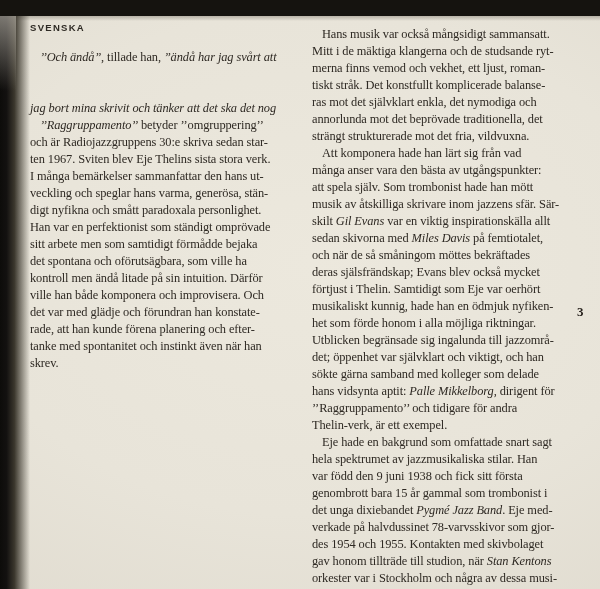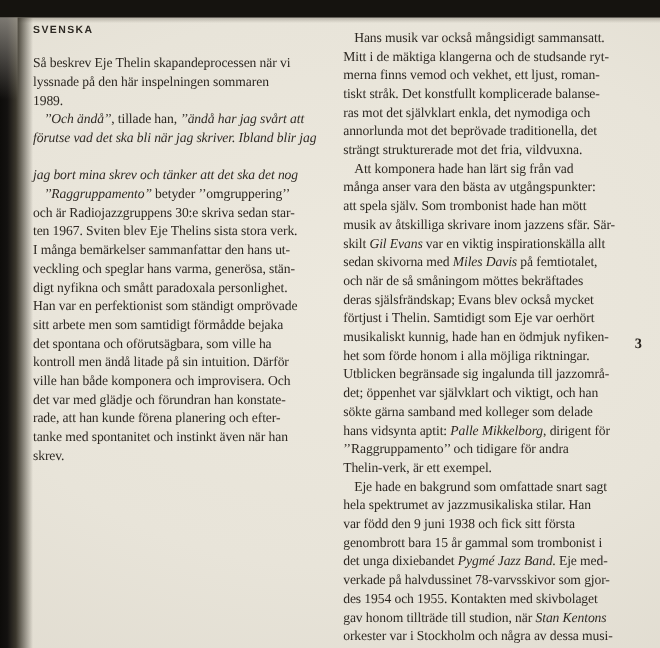--- a/index.html
+++ b/index.html
@@ -56,22 +56,21 @@
 </head>
 <body>
 
 <div class="page">
   <div class="top-edge"></div>
   <div class="spine"></div>
 
   <div class="header">SVENSKA</div>
 
   <div class="col col-left">
-      <p class="para">Så beskrev Eje Thelin skapandeprocessen när vi<br>lyssnade på den här inspelningen sommaren<br>1989.</p>
-      <p class="para indent"><i>’’Och ändå’’</i>, tillade han, <i>’’ändå har jag svårt att</i><br><i>förutse vad det ska bli när jag skriver. Ibland blir jag</i><br><br><i>jag bort mina skrev och tänker att det ska det nog</i><br></p>
+      <p class="para indent"><i>’’Och ändå’’</i>, tillade han, <i>’’ändå har jag svårt att</i><br><br><br><i>jag bort mina skrivit och tänker att det ska det nog</i><br></p>
       <p class="para indent"><i>’’Raggruppamento’’</i> betyder ’’omgruppering’’<br>och är Radiojazzgruppens 30:e skriva sedan star-<br>ten 1967. Sviten blev Eje Thelins sista stora verk.<br>I många bemärkelser sammanfattar den hans ut-<br>veckling och speglar hans varma, generösa, stän-<br>digt nyfikna och smått paradoxala personlighet.<br>Han var en perfektionist som ständigt omprövade<br>sitt arbete men som samtidigt förmådde bejaka<br>det spontana och oförutsägbara, som ville ha<br>kontroll men ändå litade på sin intuition. Därför<br>ville han både komponera och improvisera. Och<br>det var med glädje och förundran han konstate-<br>rade, att han kunde förena planering och efter-<br>tanke med spontanitet och instinkt även när han<br>skrev.</p>
     </div>
   <div class="col col-right">
       <p class="para indent">Hans musik var också mångsidigt sammansatt.<br>Mitt i de mäktiga klangerna och de studsande ryt-<br>merna finns vemod och vekhet, ett ljust, roman-<br>tiskt stråk. Det konstfullt komplicerade balanse-<br>ras mot det självklart enkla, det nymodiga och<br>annorlunda mot det beprövade traditionella, det<br>strängt strukturerade mot det fria, vildvuxna.</p>
       <p class="para indent">Att komponera hade han lärt sig från vad<br>många anser vara den bästa av utgångspunkter:<br>att spela själv. Som trombonist hade han mött<br>musik av åtskilliga skrivare inom jazzens sfär. Sär-<br>skilt <i>Gil Evans</i> var en viktig inspirationskälla allt<br>sedan skivorna med <i>Miles Davis</i> på femtiotalet,<br>och när de så småningom möttes bekräftades<br>deras själsfrändskap; Evans blev också mycket<br>förtjust i Thelin. Samtidigt som Eje var oerhört<br>musikaliskt kunnig, hade han en ödmjuk nyfiken-<br>het som förde honom i alla möjliga riktningar.<br>Utblicken begränsade sig ingalunda till jazzområ-<br>det; öppenhet var självklart och viktigt, och han<br>sökte gärna samband med kolleger som delade<br>hans vidsynta aptit: <i>Palle Mikkelborg</i>, dirigent för<br>’’Raggruppamento’’ och tidigare för andra<br>Thelin-verk, är ett exempel.</p>
       <p class="para indent">Eje hade en bakgrund som omfattade snart sagt<br>hela spektrumet av jazzmusikaliska stilar. Han<br>var född den 9 juni 1938 och fick sitt första<br>genombrott bara 15 år gammal som trombonist i<br>det unga dixiebandet <i>Pygmé Jazz Band</i>. Eje med-<br>verkade på halvdussinet 78-varvsskivor som gjor-<br>des 1954 och 1955. Kontakten med skivbolaget<br>gav honom tillträde till studion, när <i>Stan Kentons</i><br>orkester var i Stockholm och några av dessa musi-</p>
     </div>
 
   <div class="pagenum">3</div>
 </div>

